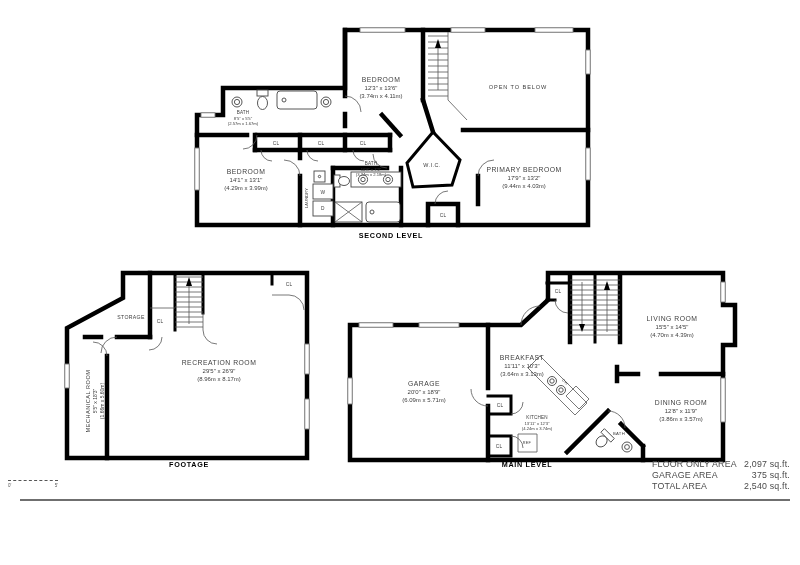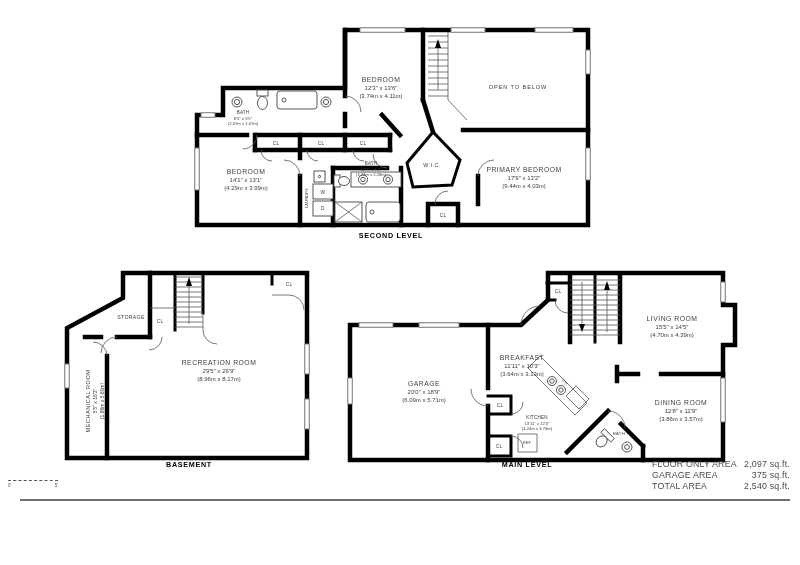--- a/index.html
+++ b/index.html
@@ -228,21 +228,21 @@
   <div class="lbl" style="left:219px;top:371px">
     <div class="t1">RECREATION ROOM</div>
     <div class="t2">29'5" x 26'9"</div>
     <div class="t2">(8.96m x 8.17m)</div>
   </div>
   <div class="lbl rot90" style="left:95px;top:401px">
     <div class="t1" style="font-size:5.6px">MECHANICAL ROOM</div>
     <div class="t2" style="font-size:5px">5'5" x 18'3"</div>
     <div class="t2" style="font-size:5px">(1.66m x 5.60m)</div>
   </div>
-  <div class="caption" style="left:189px;top:460px">BASEMENT</div>
+  <div class="caption" style="left:189px;top:460px">FOOTAGE</div>
 
   <div class="lbl" style="left:424px;top:392px">
     <div class="t1">GARAGE</div>
     <div class="t2">20'0" x 18'9"</div>
     <div class="t2">(6.09m x 5.71m)</div>
   </div>
   <div class="lbl" style="left:522px;top:366px">
     <div class="t1">BREAKFAST</div>
     <div class="t2">11'11" x 10'3"</div>
     <div class="t2">(3.64m x 3.13m)</div>

